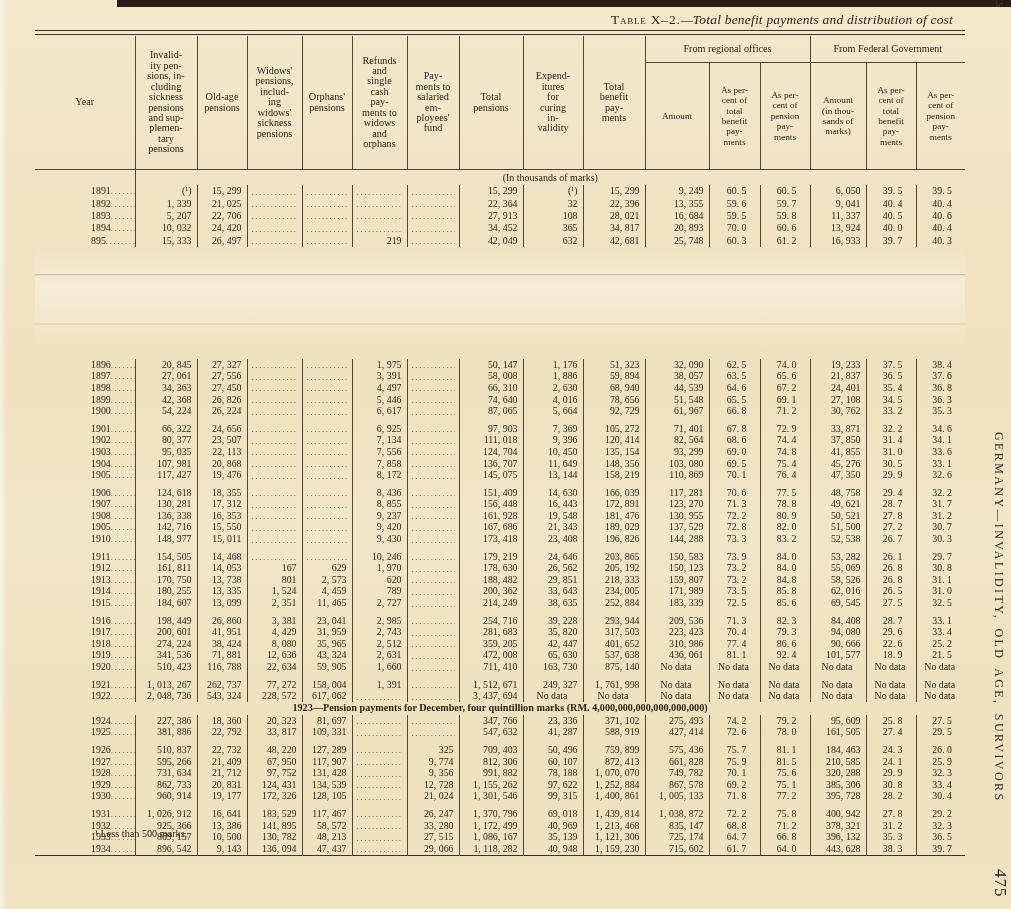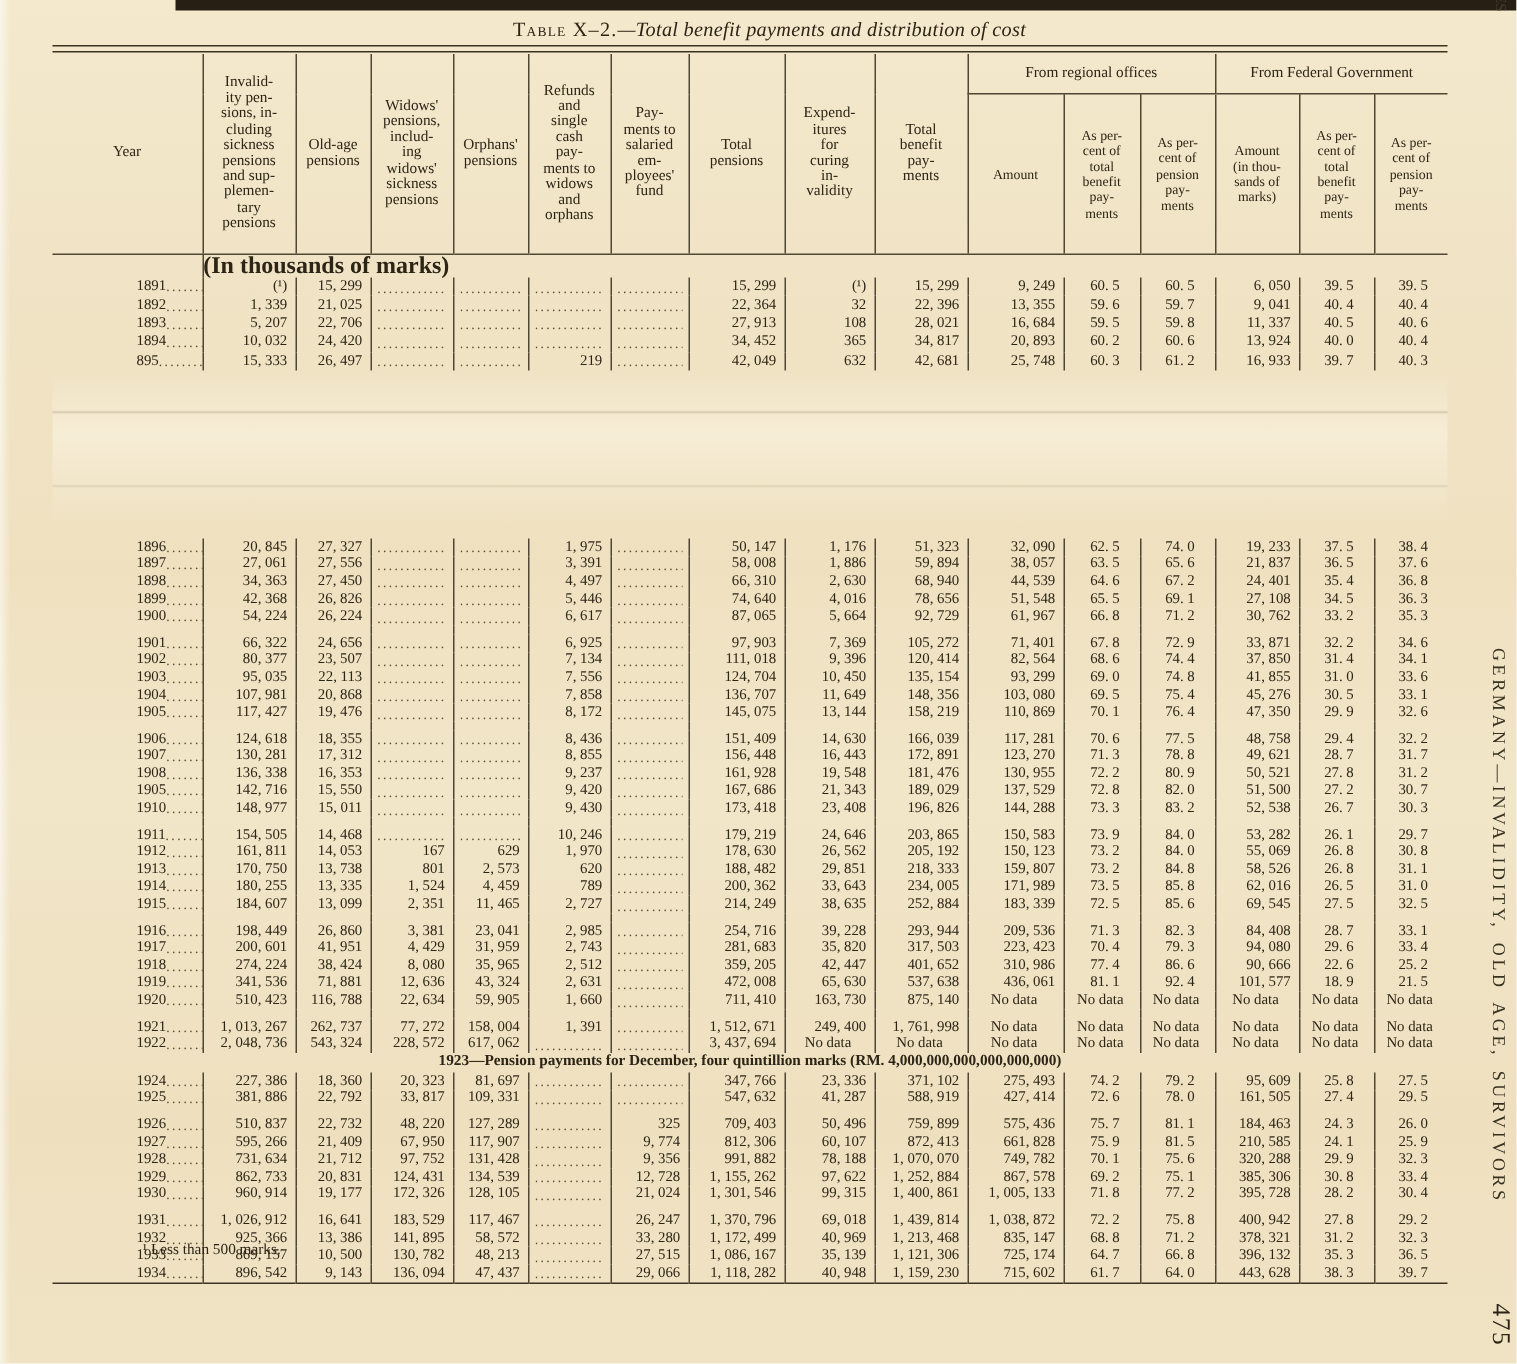--- a/index.html
+++ b/index.html
@@ -6,39 +6,39 @@
   body{
     width:1011px;height:909px;overflow:hidden;position:relative;
     font-family:"Liberation Serif","DejaVu Serif",serif;
     color:#2c2516;
     background:linear-gradient(180deg,#f4e9cd 0%,#f1e4c6 18%,#efe1c0 42%,#f2e6c9 58%,#eee0bf 82%,#f0e3c4 100%);
   }
   .page{position:absolute;inset:0;}
   .edge-left{position:absolute;left:0;top:0;width:7px;height:100%;
     background:linear-gradient(90deg,rgba(255,255,255,.55),rgba(255,255,255,0));}
   .top-bar{position:absolute;left:117px;top:0;width:894px;height:7px;background:#271f14;}
-  .title{position:absolute;top:12px;left:48px;width:930px;text-align:center;font-size:13.5px;white-space:nowrap;}
+  .title{position:absolute;top:12px;left:23px;width:930px;text-align:right;font-size:13.5px;white-space:nowrap;}
   .sc{font-variant:small-caps;letter-spacing:.8px;}
   .title em{letter-spacing:.2px;}
   .dbl{position:absolute;top:30px;left:35px;width:930px;height:3px;
     border-top:1.4px solid #3b3322;border-bottom:1px solid #3b3322;}
   table{position:absolute;top:36px;left:35px;width:930px;border-collapse:collapse;table-layout:fixed;
     border-bottom:1.6px solid #3b3322;}
   th,td{padding:0;}
   thead th{
     font-weight:normal;text-align:center;vertical-align:middle;
     white-space:pre-line;font-size:9.2px;line-height:10.4px;
     border-bottom:1px solid #4f4734;padding:1px 1px;
   }
   tr.ghdr th{height:24px;font-size:10.2px;}
   tr.shdr th{height:104px;}
   .bl{border-left:1px solid #4f4734;}
   tbody td + td{border-left:1px solid #4f4734;}
   tbody td{font-size:9.9px;line-height:10px;vertical-align:middle;}
-  tr.unit td{height:15px;font-size:16px;text-align:left;font-weight:bold;}
+  tr.unit td{height:15px;font-size:10px;text-align:center;}
   tr.r1 td{height:12.4px;}
   tr.r2 td{height:11.6px;}
   tr.gap td{height:6px;}
   tr.note td{height:13px;font-size:10.2px;text-align:center;border-left:none;font-weight:bold;}
   tr.fold td{height:112px;border-left:none;
     background:
       linear-gradient(180deg,transparent 24%,rgba(100,85,50,.28) 24.6%,transparent 25.8%),
       linear-gradient(180deg,transparent 68%,rgba(100,85,50,.18) 68.6%,transparent 69.8%),
       linear-gradient(180deg,rgba(246,240,220,0) 0%,rgba(250,244,226,.6) 38%,rgba(236,224,194,0) 92%);}
   td.num{text-align:right;padding-right:5px;}
@@ -320,21 +320,21 @@
           </td>
           <td>
             <div class="ldw">
               <span class="ld"></span>
             </div>
           </td>
           <td class="num">34, 452</td>
           <td class="num">365</td>
           <td class="num">34, 817</td>
           <td class="num">20, 893</td>
-          <td class="pct">60. 2</td>
+          <td class="pct">70. 0</td>
           <td class="pct">60. 6</td>
           <td class="num">13, 924</td>
           <td class="pct">40. 0</td>
           <td class="pct">40. 4</td>
         </tr>
         <tr class="r1">
           <td>
             <div class="yrw">
               <span class="yt">895</span>
               <span class="ld"></span>
@@ -1279,21 +1279,21 @@
           <td class="num">262, 737</td>
           <td class="num">77, 272</td>
           <td class="num">158, 004</td>
           <td class="num">1, 391</td>
           <td>
             <div class="ldw">
               <span class="ld"></span>
             </div>
           </td>
           <td class="num">1, 512, 671</td>
-          <td class="num">249, 400</td>
+          <td class="num">249, 327</td>
           <td class="num">1, 761, 998</td>
           <td class="nd">No data</td>
           <td class="nd">No data</td>
           <td class="nd">No data</td>
           <td class="nd">No data</td>
           <td class="nd">No data</td>
           <td class="nd">No data</td>
         </tr>
         <tr class="r2">
           <td>

